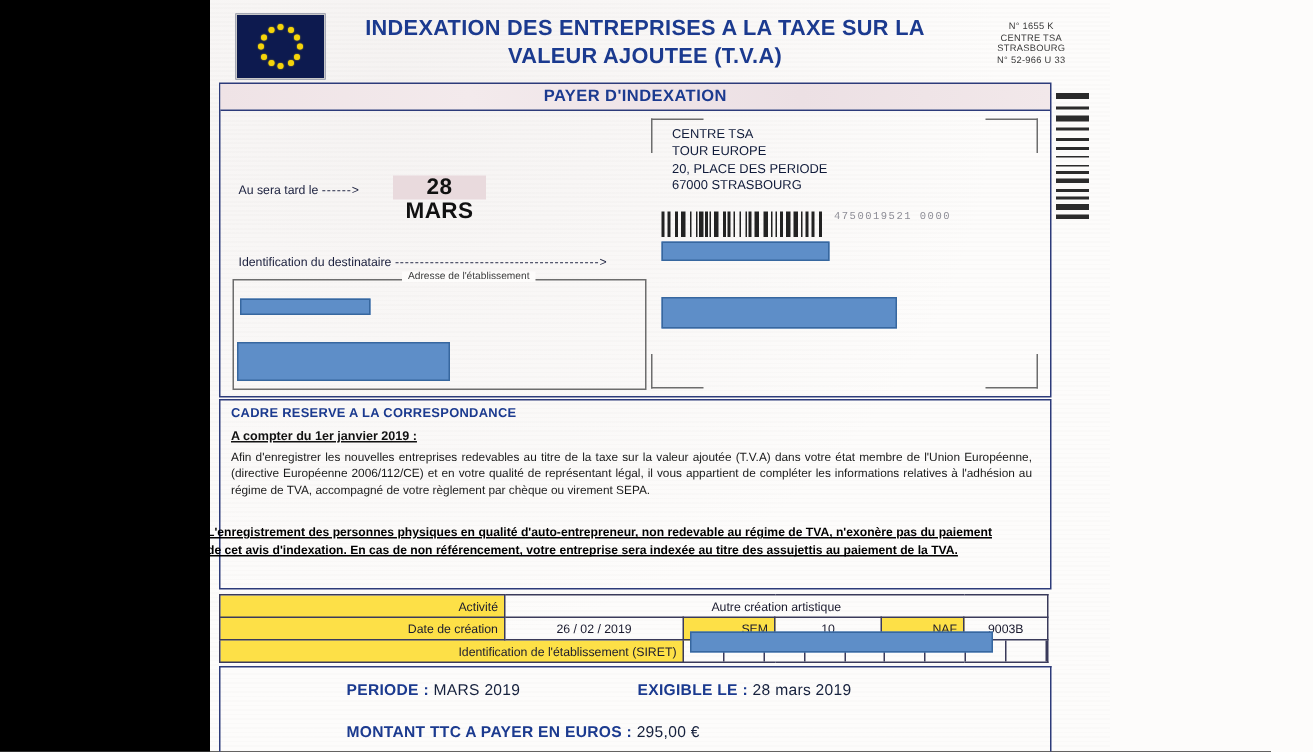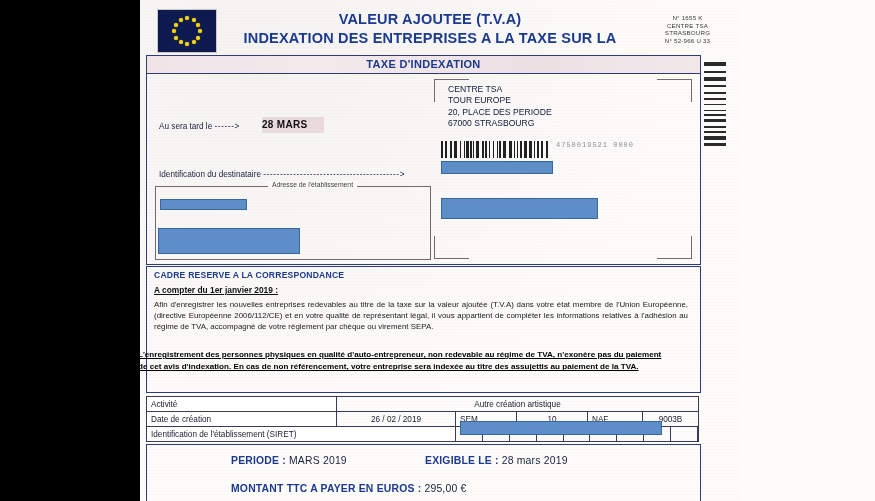--- a/index.html
+++ b/index.html
@@ -31,21 +31,21 @@
   
   .box{position:absolute;left:146px;top:55px;width:553px;height:208px;border:1.4px solid #2d3b7a;}
   .avisband{position:absolute;left:0;top:0;right:0;height:17px;
      background:linear-gradient(90deg,#efe3e6,#f3eaec 30%,#ece0e4 70%,#f2e8ea);
      border-bottom:1.4px solid #2d3b7a;}
   .avisband b{display:block;text-align:center;color:#1b3a8f;font-size:11px;font-weight:bold;line-height:17px;letter-spacing:.3px;}
 
   .lbl{position:absolute;color:#1a1f3d;font-size:8.2px;white-space:nowrap;}
   .dots{letter-spacing:.6px;}
   .deadline{position:absolute;left:262px;top:117px;width:62px;height:16px;
-     background:#e9dadd;color:#111;font-size:10px;font-weight:bold;text-align:left;line-height:16px;letter-spacing:.3px;}
+     background:#e9dadd;color:#111;font-size:15px;font-weight:bold;text-align:center;line-height:16px;letter-spacing:.3px;}
 
   
   .bracket{position:absolute;left:434px;top:79px;width:258px;height:180px;}
   .bracket .tl,.bracket .tr,.bracket .bl,.bracket .br{position:absolute;width:34px;height:22px;}
   .bracket .tl{left:0;top:0;border-left:1.2px solid #6d6d6d;border-top:1.2px solid #6d6d6d;}
   .bracket .tr{right:0;top:0;border-right:1.2px solid #6d6d6d;border-top:1.2px solid #6d6d6d;}
   .bracket .bl{left:0;bottom:0;border-left:1.2px solid #6d6d6d;border-bottom:1.2px solid #6d6d6d;}
   .bracket .br{right:0;bottom:0;border-right:1.2px solid #6d6d6d;border-bottom:1.2px solid #6d6d6d;}
   .addr{position:absolute;left:448px;top:84px;color:#101b3a;font-size:8.6px;line-height:11.4px;}
 
@@ -68,21 +68,21 @@
   .corrtitle{position:absolute;left:154px;top:270px;color:#1b3a8f;font-size:8.6px;font-weight:bold;letter-spacing:.2px;}
   .corrsub{position:absolute;left:154px;top:285px;color:#111;font-size:8.4px;font-weight:bold;text-decoration:underline;}
   .corrp{position:absolute;left:154px;top:299px;width:534px;color:#1a1a1a;font-size:7.9px;
      line-height:11.2px;text-align:justify;}
   .corrbold{position:absolute;left:138px;top:349px;width:534px;color:#000;font-size:8.1px;
      line-height:12.2px;font-weight:bold;text-decoration:underline;}
 
   
   .tbl{position:absolute;left:146px;top:396px;width:553px;border-collapse:collapse;}
   .tbl td{border:1px solid #3a3a5a;font-size:8.2px;color:#1a1a2e;height:14px;padding:0 4px;}
-  .tag{background:#ffffff;font-weight:normal;text-align:left;}
+  .tag{background:#fde047;font-weight:normal;text-align:right;}
   .ctr{text-align:center;}
 
   
   .botline{position:absolute;color:#1b3a8f;font-size:10.4px;font-weight:bold;letter-spacing:.2px;}
   .botline em{font-style:normal;color:#16213d;font-weight:normal;}
   .botborder{position:absolute;left:146px;top:444px;width:553px;height:57px;
      border-left:1.3px solid #2d3b7a;border-right:1.3px solid #2d3b7a;border-top:1.3px solid #2d3b7a;}
 </style>
 </head>
 <body>
@@ -103,22 +103,22 @@
         <i style="left: 27px; top: 32px;"></i>
         <i style="left: 20.5px; top: 30.2583px;"></i>
         <i style="left: 15.7417px; top: 25.5px;"></i>
         <i style="left: 14px; top: 19px;"></i>
         <i style="left: 15.7417px; top: 12.5px;"></i>
         <i style="left: 20.5px; top: 7.74167px;"></i>
       </div>
   </div>
 
   <div class="title">
+    <div>INDEXATION DES ENTREPRISES A LA TAXE SUR LA</div>
     <div>VALEUR AJOUTEE (T.V.A)</div>
-    <div>INDEXATION DES ENTREPRISES A LA TAXE SUR LA</div>
   </div>
 
   <div class="refblock">
     <div>N° 1655 K</div>
     <div>CENTRE TSA</div>
     <div>STRASBOURG</div>
     <div>N° 52-966 U 33</div>
   </div>
 
   <div class="vbar" id="vbar">
@@ -147,21 +147,21 @@
       <span style="height: 2px;"></span>
       <span style="height: 1px; background: transparent;"></span>
       <span style="height: 4px;"></span>
       <span style="height: 1px; background: transparent;"></span>
       <span style="height: 3px;"></span>
       <span style="height: 2px; background: transparent;"></span>
     </div>
 
   <div class="box">
     <div class="avisband">
-      <b>TAXE D'INDEXATION</b>
+      <b>PAYER D'INDEXATION</b>
     </div>
   </div>
 
 
   <div class="lbl" style="left:159px;top:122px;">
     <span>Au sera tard le</span>
     <span class="dots">------&gt;</span>
   </div>
   <div class="deadline">28 MARS</div>
 

